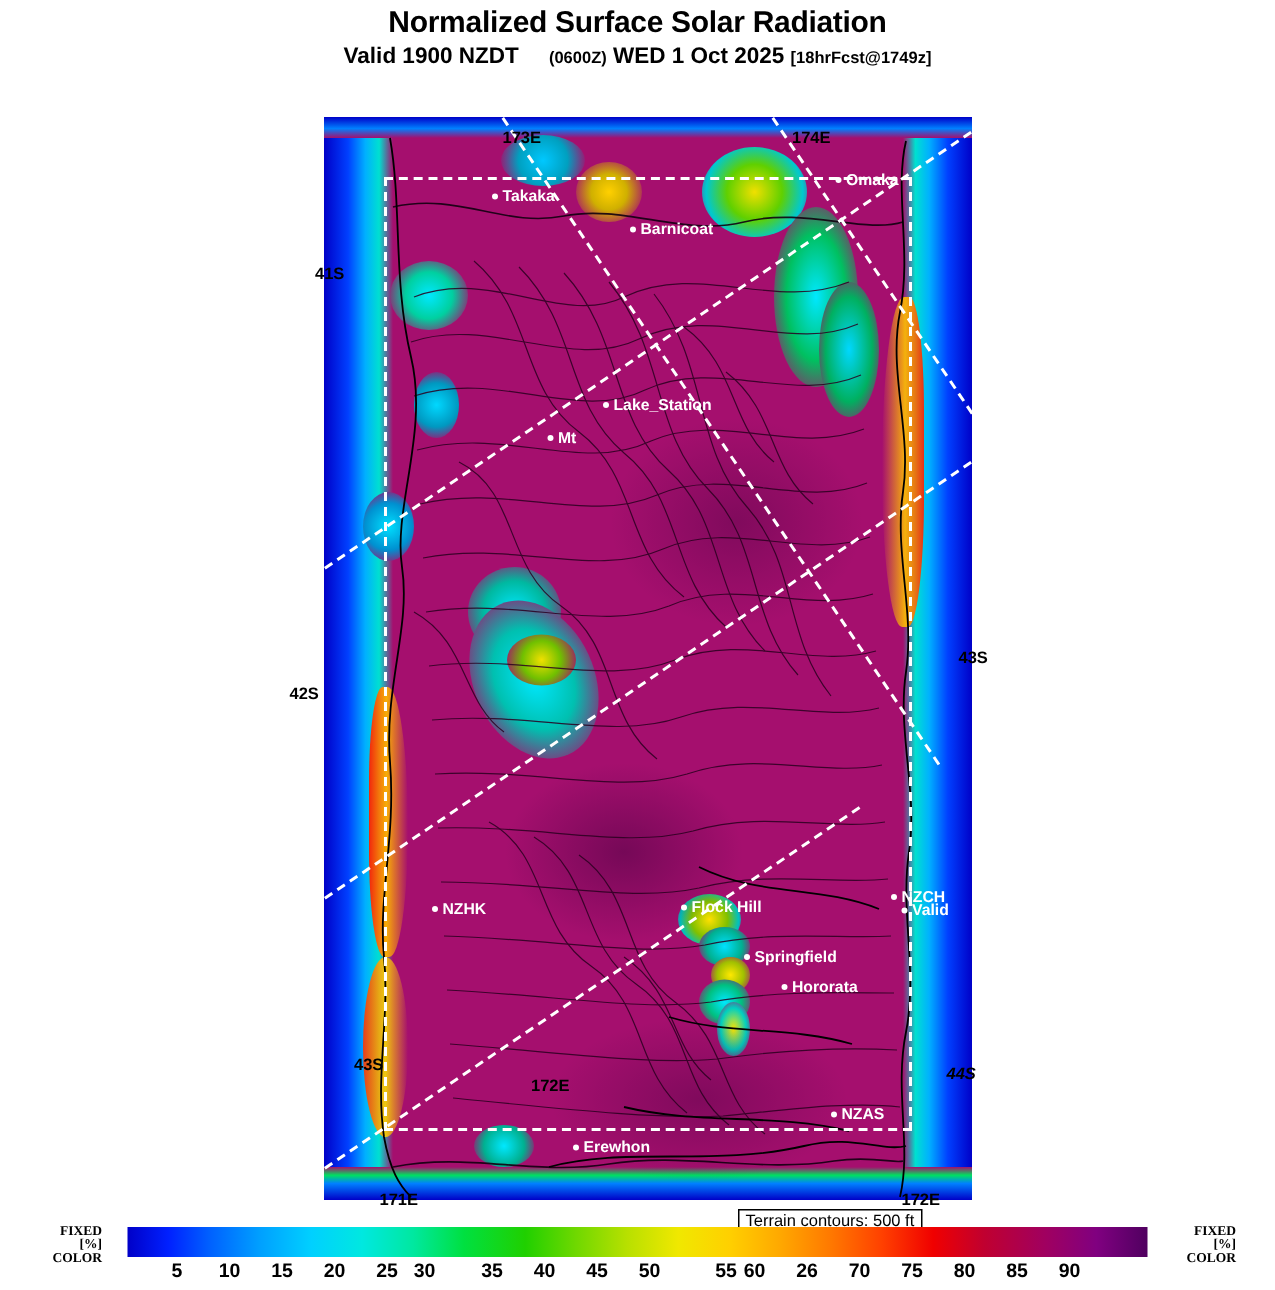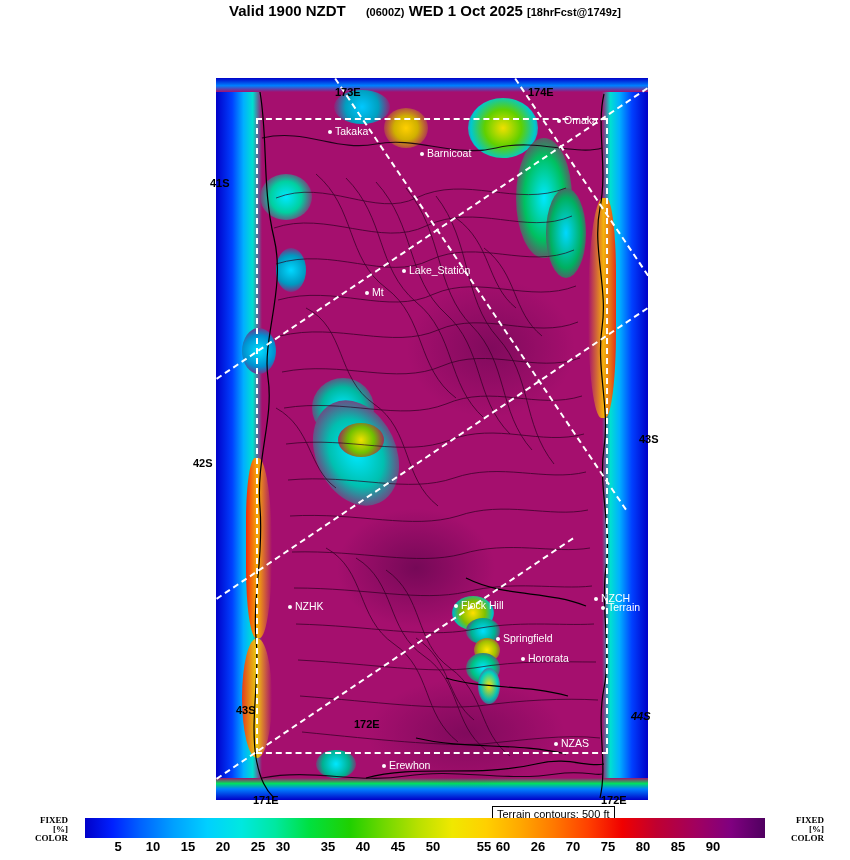--- a/index.html
+++ b/index.html
@@ -27,21 +27,21 @@
   #domain-box{position:absolute;left:40px;top:40px;width:352px;height:636px;border:2px dashed #ffffff;box-sizing:border-box;}
 
   
   .diag{position:absolute;border-top:2px dashed #ffffff;transform-origin:0 0;}
 
   
   .gridlabel{position:absolute;font-size:11px;font-weight:bold;color:#000;background:transparent;white-space:nowrap;}
   .gridlabel.onmap{color:#000;}
 
   
-  .station{position:absolute;white-space:nowrap;font-size:10.5px;font-weight:normal;color:#ffffff;}
+  .station{position:absolute;white-space:nowrap;font-size:10.5px;font-weight:bold;color:#ffffff;}
   .station .dot{display:inline-block;width:4px;height:4px;background:#ffffff;border-radius:50%;vertical-align:middle;margin-right:3px;}
 
   
   #terrain-note{position:absolute;left:492px;top:806px;border:1px solid #000;background:#ffffff;font-size:11px;padding:1px 4px;}
 
   
   #scale-row{position:absolute;left:0;top:818px;width:850px;height:40px;}
   #bar{position:absolute;left:85px;top:0px;width:680px;height:20px;
        background:linear-gradient(to right,
          #0000c8 0%, #0020ff 4%, #0060ff 8%, #00a0ff 13%, #00d0ff 18%,
@@ -49,20 +49,21 @@
          #70d800 44%, #b8e000 49%, #f0e800 54%, #ffd000 59%,
          #ffa800 64%, #ff7800 69%, #ff4000 74%, #f00000 79%,
          #c00030 84%, #a00060 90%, #800080 95%, #500060 100%);}
   .tick{position:absolute;top:21px;font-size:13px;font-weight:bold;text-align:center;width:30px;}
   .fixedlabel{position:absolute;font-size:9px;font-weight:bold;text-align:right;line-height:9px;width:42px;font-family:Liberation Serif, serif;}
 </style>
 </head>
 <body>
 
 <div id="title-block">
+  <div id="main-title">Normalized Surface Solar Radiation</div>
   <div id="subtitle-line">
     <span>Valid 1900 NZDT</span>
     <span class="small">(0600Z)</span>
     <span>WED 1 Oct 2025</span>
     <span class="brk">[18hrFcst@1749z]</span>
   </div>
 </div>
 
 <div id="map-wrap">
   <div id="map-canvas">
@@ -174,21 +175,21 @@
 
 <div id="stations">
   <div class="station" style="left:328px;top:125px;"><span class="dot"></span><span>Takaka</span></div>
   <div class="station" style="left:557px;top:114px;"><span class="dot"></span><span>Omaka</span></div>
   <div class="station" style="left:420px;top:147px;"><span class="dot"></span><span>Barnicoat</span></div>
   <div class="station" style="left:402px;top:264px;"><span class="dot"></span><span>Lake_Station</span></div>
   <div class="station" style="left:365px;top:286px;"><span class="dot"></span><span>Mt</span></div>
   <div class="station" style="left:288px;top:600px;"><span class="dot"></span><span>NZHK</span></div>
   <div class="station" style="left:454px;top:599px;"><span class="dot"></span><span>Flock Hill</span></div>
   <div class="station" style="left:594px;top:592px;"><span class="dot"></span><span>NZCH</span></div>
-  <div class="station" style="left:601px;top:601px;"><span class="dot"></span><span>Terrain</span></div>
+  <div class="station" style="left:601px;top:601px;"><span class="dot"></span><span>Valid</span></div>
   <div class="station" style="left:496px;top:632px;"><span class="dot"></span><span>Springfield</span></div>
   <div class="station" style="left:521px;top:652px;"><span class="dot"></span><span>Hororata</span></div>
   <div class="station" style="left:554px;top:737px;"><span class="dot"></span><span>NZAS</span></div>
   <div class="station" style="left:382px;top:759px;"><span class="dot"></span><span>Erewhon</span></div>
 </div>
 
 <div id="terrain-note">Terrain contours: 500 ft</div>
 
 <div id="scale-row">
   <div class="fixedlabel" style="left:26px;top:-2px;">

